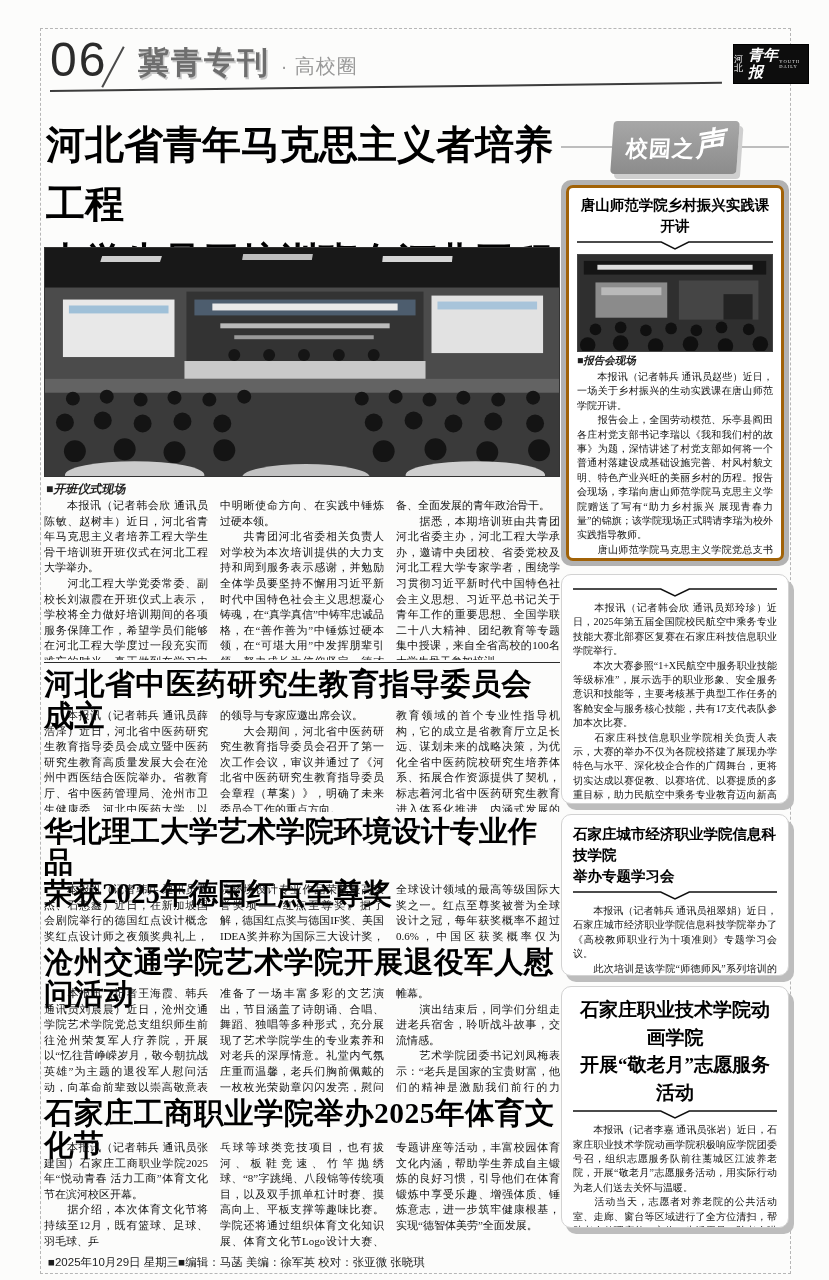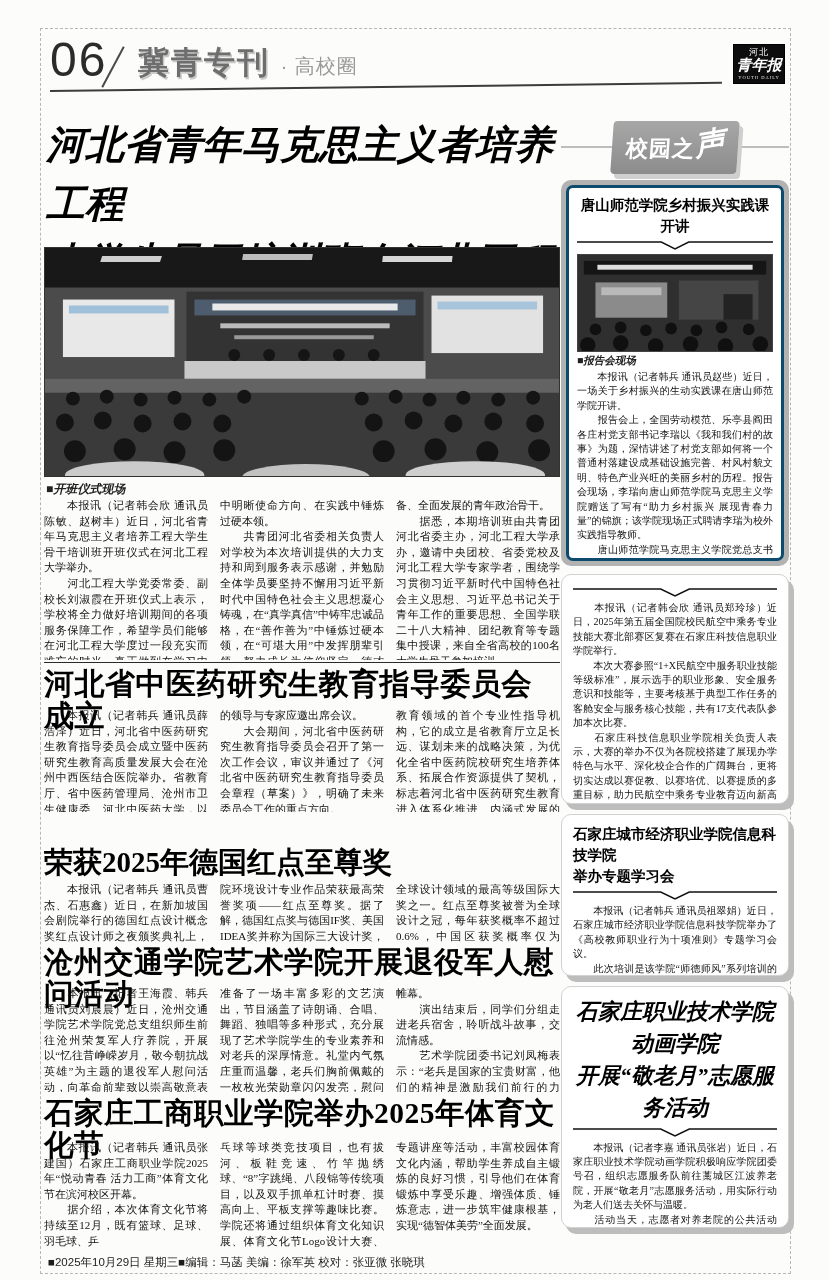--- a/index.html
+++ b/index.html
@@ -17,30 +17,30 @@
   .pagenum { position:absolute; left:50px; top:32px; font-family:"Liberation Sans","DejaVu Sans",sans-serif;
              font-size:48px; font-weight:200; color:#2b2b2b; letter-spacing:2px; }
   .hdr-slash { position:absolute; left:112px; top:44px; width:2px; height:46px; background:#4a4a4a;
                transform:rotate(28deg); }
   .section-title { position:absolute; left:138px; top:42px; font-size:31px; font-weight:900;
                    color:#6e6e6e; letter-spacing:2px; text-shadow:1.5px 1.5px 0 #c9c9c9;
                    font-family:"Liberation Sans","DejaVu Sans",sans-serif; }
   .section-sub { font-size:20px; font-weight:400; color:#9a9a9a; letter-spacing:1px; text-shadow:none; }
   .hdr-rule { position:absolute; left:50px; top:90px; width:672px; height:2px; background:#3c3c3c;
               transform:rotate(-0.7deg); transform-origin:left center; }
-  .logo { position:absolute; left:733px; top:44px; width:52px; height:40px; background:#0d0d0d;
-          color:#fff; display:flex; flex-direction:column; align-items:center; justify-content:center;
+  .logo { position:absolute; left:733px; top:44px; width:76px; height:40px; background:#0d0d0d;
+          color:#fff; display:flex; flex-direction:row; align-items:center; justify-content:center;
           border:1px solid #000; }
   .logo .cn { font-size:9px; letter-spacing:1px; line-height:1; }
   .logo .nm { font-size:15px; font-weight:700; font-style:italic; line-height:1.15; }
   .logo .en { font-size:4.5px; letter-spacing:1px; color:#e8e8e8; }
 
   
   .lead-title { position:absolute; left:46px; top:116px; width:516px; font-size:39px; line-height:1.5;
-                font-weight:900; color:#000; letter-spacing:0;font-style:italic; }
+                font-weight:900; color:#000; letter-spacing:0; }
   .photo-main { position:absolute; left:44px; top:247px; width:516px; height:230px; background:#222;
                 border:1px solid #333; }
   .caption { position:absolute; font-size:12px; font-style:italic; font-weight:700; color:#222; }
   .cap-main { left:46px; top:481px; }
   .cols { position:absolute; display:flex; gap:12px; overflow:hidden; }
   .col { flex:1; font-size:11px; line-height:1.42; text-align:justify; color:#111;
          white-space:pre-line; overflow:hidden; }
   .lead-cols { left:44px; top:498px; width:516px; height:162px; }
   .lead-sep { position:absolute; left:44px; top:662px; width:516px; height:1px; background:#2a2a2a; }
 
@@ -59,35 +59,35 @@
             display:flex; align-items:center; }
   .banner .line { flex:1; height:2px; background:#bdbdbd; }
   .banner-box { background:linear-gradient(#a7a7a7,#8c8c8c); color:#fff; padding:5px 12px 7px 14px;
                 border-radius:4px; box-shadow:4px 5px 0 #cfcfcf; transform:skewX(-4deg);
                 font-weight:900; font-size:22px; letter-spacing:1px; white-space:nowrap; }
   .banner-box .script { display:inline-block; font-style:italic; font-size:30px;
                         transform:rotate(-10deg) translateY(-3px); font-weight:700; }
 
   .panel1 { position:absolute; left:561px; top:180px; width:228px; height:386px;
             background:#b2b2b2; border-radius:10px; padding:5px; }
-  .card-red { width:100%; height:100%; background:#fff; border:3px solid #0c4a6e; border-radius:7px;
+  .card-red { width:100%; height:100%; background:#fff; border:3px solid #a16207; border-radius:7px;
               padding:7px 8px; overflow:hidden; }
   .card { position:absolute; left:561px; width:228px; background:#fff; border:1px solid #d2d2d2;
           border-radius:10px; box-shadow:5px 6px 0 #bdbdbd; padding:9px 11px; overflow:hidden; }
   .card2 { top:574px;  height:230px; }
   .card3 { top:814px;  height:162px; }
   .card4 { top:986px;  height:242px; }
   .side-title { font-size:14.5px; font-weight:900; color:#000; line-height:1.45; }
   .center { text-align:center; }
   .divider { display:block; width:100%; height:10px; margin:3px 0 4px; }
   .photo-side { width:100%; height:98px; background:#2e2e2e; border:1px solid #444; display:block; }
   .cap-side { position:static; font-size:10.5px; margin:2px 0 2px; }
   .side-body { font-size:10px; line-height:1.44; text-align:justify; color:#111;
                white-space:pre-line; overflow:hidden; }
-  .t4 { font-size:22px;font-style:italic; }
+  .t4 { font-size:19px; }
 
   
   .footer { position:absolute; left:48px; top:1255px; width:700px; font-size:11.5px; color:#1d1d1d;
             font-family:"Liberation Sans","DejaVu Sans",sans-serif; display:flex; }
 </style>
 </head>
 <body>
 
 <div class="sheet">
   <div class="frame"></div>
@@ -184,21 +184,21 @@
   <h2 class="art-title t-tcm">河北省中医药研究生教育指导委员会成立</h2>
   <div class="cols tcm-cols">
     <div class="col">　　本报讯（记者韩兵 通讯员薛浩泽）近日，河北省中医药研究生教育指导委员会成立暨中医药研究生教育高质量发展大会在沧州中西医结合医院举办。省教育厅、省中医药管理局、沧州市卫生健康委、河北中医药大学，以及省内外部分相关高校、医院、科研院所</div>
     <div class="col">的领导与专家应邀出席会议。
 　　大会期间，河北省中医药研究生教育指导委员会召开了第一次工作会议，审议并通过了《河北省中医药研究生教育指导委员会章程（草案）》，明确了未来委员会工作的重点方向。
 　　据悉，作为河北省中医药研究生</div>
     <div class="col">教育领域的首个专业性指导机构，它的成立是省教育厅立足长远、谋划未来的战略决策，为优化全省中医药院校研究生培养体系、拓展合作资源提供了契机，标志着河北省中医药研究生教育进入体系化推进、内涵式发展的新阶段。</div>
   </div>
 
   <h2 class="art-title t-red">
-    <br>
+    <span>华北理工大学艺术学院环境设计专业作品</span><br>
     <span>荣获2025年德国红点至尊奖</span>
   </h2>
   <div class="cols red-cols">
     <div class="col">　　本报讯（记者韩兵 通讯员曹杰、石惠鑫）近日，在新加坡国会剧院举行的德国红点设计概念奖红点设计师之夜颁奖典礼上，华北理工大学艺术学</div>
     <div class="col">院环境设计专业作品荣获最高荣誉奖项——红点至尊奖。据了解，德国红点奖与德国IF奖、美国IDEA奖并称为国际三大设计奖，德国红点至尊奖是</div>
     <div class="col">全球设计领域的最高等级国际大奖之一。红点至尊奖被誉为全球设计之冠，每年获奖概率不超过0.6%，中国区获奖概率仅为0.1%。</div>
   </div>
 
   <h2 class="art-title t-vet">沧州交通学院艺术学院开展退役军人慰问活动</h2>
   <div class="cols vet-cols">

